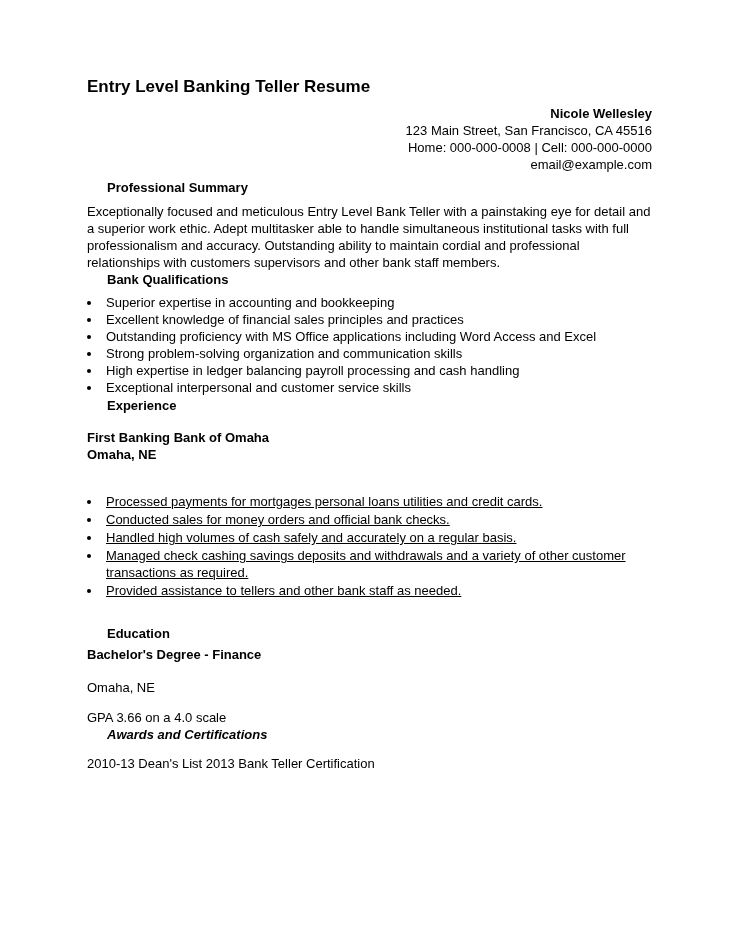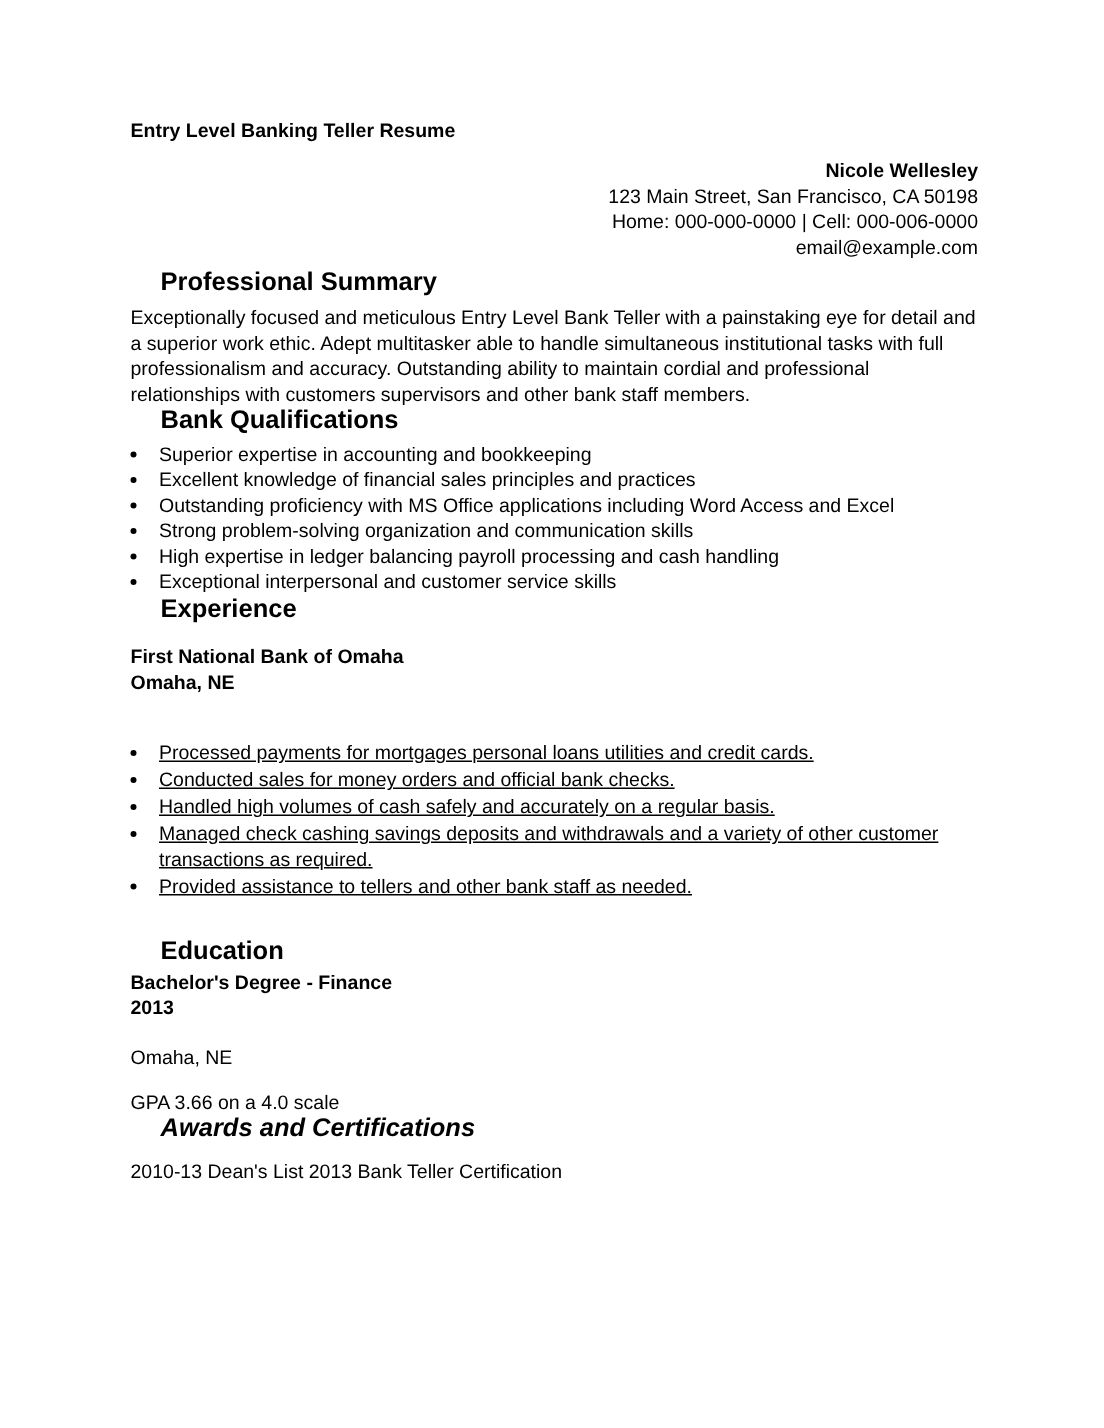--- a/index.html
+++ b/index.html
@@ -13,28 +13,28 @@
   }
   .page {
     width: 736px;
     height: 952px;
     background: #ffffff;
     padding: 78px 84px 30px 87px;
     font-size: 13px;
     line-height: 17px;
   }
   .doc-title {
-    font-size: 13px;
+    font-size: 17px;
     font-weight: bold;
     margin-bottom: 10px;
   }
   .contact-header { text-align: right; }
   .candidate-name { font-weight: bold; }
   .section-heading {
-    font-size: 17px;
+    font-size: 13px;
     font-weight: bold;
     padding-left: 20px;
   }
   .heading-summary { margin-top: 6px; }
   .summary-text { margin-top: 7px; }
   .heading-qualifications { margin-top: 0; }
   ul.bullet-list {
     margin-top: 6px;
     padding-left: 15px;
     list-style: disc outside;
@@ -55,59 +55,58 @@
 </style>
 </head>
 <body>
 
 <div class="page">
 
   <div class="doc-title">Entry Level Banking Teller Resume</div>
 
   <div class="contact-header">
     <div class="candidate-name">Nicole Wellesley</div>
-    <div class="contact-line">123 Main Street, San Francisco, CA 50198</div>
-    <div class="contact-line">Home: 000-000-0000 | Cell: 000-006-0000</div>
+    <div class="contact-line">123 Main Street, San Francisco, CA 45516</div>
+    <div class="contact-line">Home: 000-000-0008 | Cell: 000-000-0000</div>
     <div class="contact-line">email@example.com</div>
   </div>
 
   <div class="section-heading heading-summary">Professional Summary</div>
   <p class="summary-text">Exceptionally focused and meticulous Entry Level Bank Teller with a painstaking eye for detail and a superior work ethic. Adept multitasker able to handle simultaneous institutional tasks with full professionalism and accuracy. Outstanding ability to maintain cordial and professional relationships with customers supervisors and other bank staff members.</p>
 
   <div class="section-heading heading-qualifications">Bank Qualifications</div>
   <ul class="bullet-list qualifications-list">
     <li>Superior expertise in accounting and bookkeeping</li>
     <li>Excellent knowledge of financial sales principles and practices</li>
     <li>Outstanding proficiency with MS Office applications including Word Access and Excel</li>
     <li>Strong problem-solving organization and communication skills</li>
     <li>High expertise in ledger balancing payroll processing and cash handling</li>
     <li>Exceptional interpersonal and customer service skills</li>
   </ul>
 
   <div class="section-heading heading-experience">Experience</div>
 
 
   <div class="company-block">
-    <div class="bold">First National Bank of Omaha</div>
+    <div class="bold">First Banking Bank of Omaha</div>
     <div class="bold">Omaha, NE</div>
   </div>
 
   <ul class="bullet-list experience-list">
     <li>Processed payments for mortgages personal loans utilities and credit cards.</li>
     <li>Conducted sales for money orders and official bank checks.</li>
     <li>Handled high volumes of cash safely and accurately on a regular basis.</li>
     <li>Managed check cashing savings deposits and withdrawals and a variety of other customer transactions as required.</li>
     <li>Provided assistance to tellers and other bank staff as needed.</li>
   </ul>
 
   <div class="section-heading heading-education">Education</div>
 
   <div class="degree-block">
     <div class="bold">Bachelor's Degree - Finance</div>
-    <div class="bold">2013</div>
   </div>
 
   <div class="school-block">
     <div>Omaha, NE</div>
   </div>
 
   <div class="gpa-line">GPA 3.66 on a 4.0 scale</div>
 
   <div class="section-heading heading-awards">Awards and Certifications</div>
   <div class="awards-text">2010-13 Dean's List 2013 Bank Teller Certification</div>

